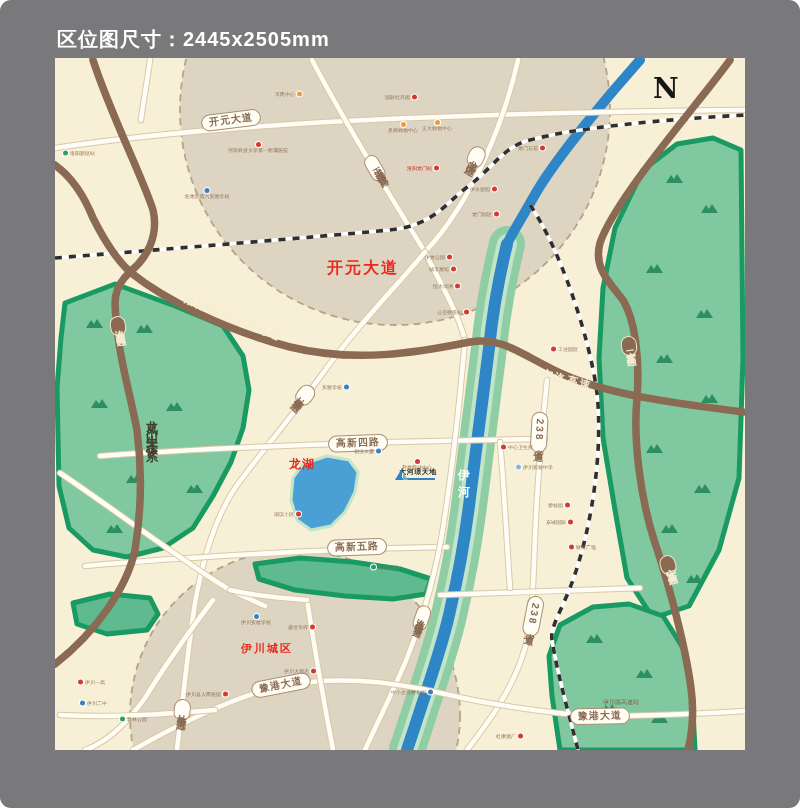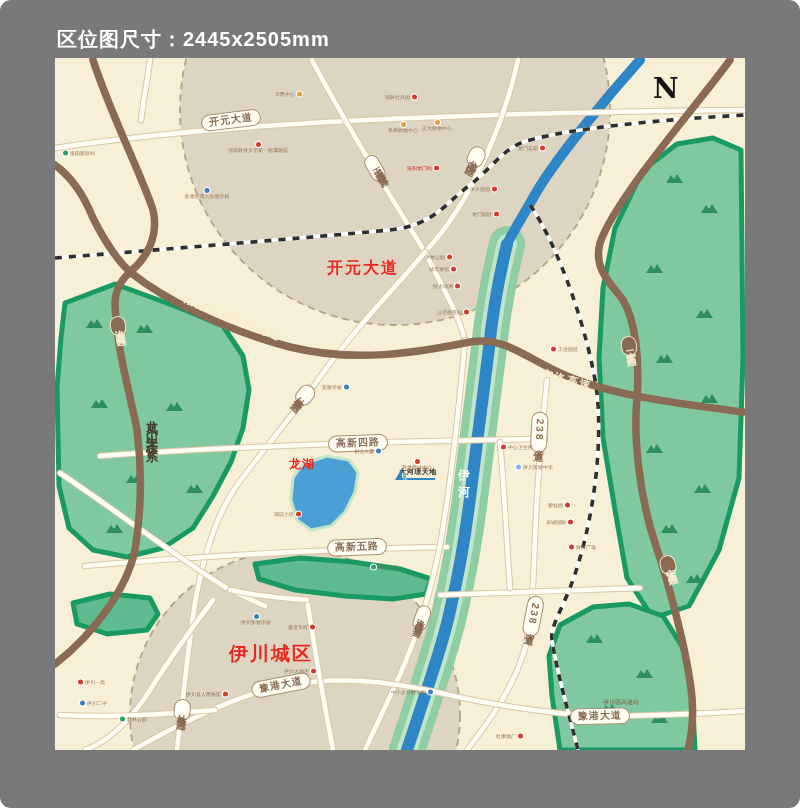--- a/index.html
+++ b/index.html
@@ -143,21 +143,21 @@
       <div class="logo-jtd">
         <svg width="18" height="16" viewBox="0 0 18 16">
           <path d="M3,14 L10,2 L10,14 Z" fill="#2f84c3"></path>
           <path d="M11,6 L16,14 L11,14 Z" fill="#6fb0dd"></path>
         </svg>
         <div class="jtd-text">大河璟天地</div>
         <div class="jtd-bar"></div>
       </div>
 
     <div class="city" style="left: 272px; top: 200px; font-size: 16px;">开元大道</div>
-        <div class="city" style="left: 174px; top: 583px; font-size: 19px;">伊川城区</div>
+        <div class="city" style="left: 186px; top: 583px; font-size: 11px;">伊川城区</div>
         <div class="pill" style="left: 176px; top: 62px; --r: -7deg;">开元大道</div>
         <div class="pill v" style="left: 320px; top: 110px; --r: -30deg; font-size: 9px;">王城大道快速路</div>
         <div class="pill v" style="left: 421px; top: 99px; --r: 26deg;">龙门大道</div>
         <div class="pill" style="left: 303px; top: 385px; --r: -2deg;">高新四路</div>
         <div class="pill" style="left: 302px; top: 489px; --r: -2deg;">高新五路</div>
         <div class="pill v" style="left: 250px; top: 337px; --r: 39deg;">杜康大道</div>
         <div class="pill v" style="left: 127px; top: 652px; --r: 6deg;">杜康大道</div>
         <div class="pill v" style="left: 367px; top: 560px; --r: 19deg; font-size: 9px;">洛栾快速通道</div>
         <div class="pill v" style="left: 484px; top: 374px; --r: 3deg;">238省道</div>
         <div class="pill v" style="left: 478px; top: 558px; --r: 11deg;">238省道</div>

